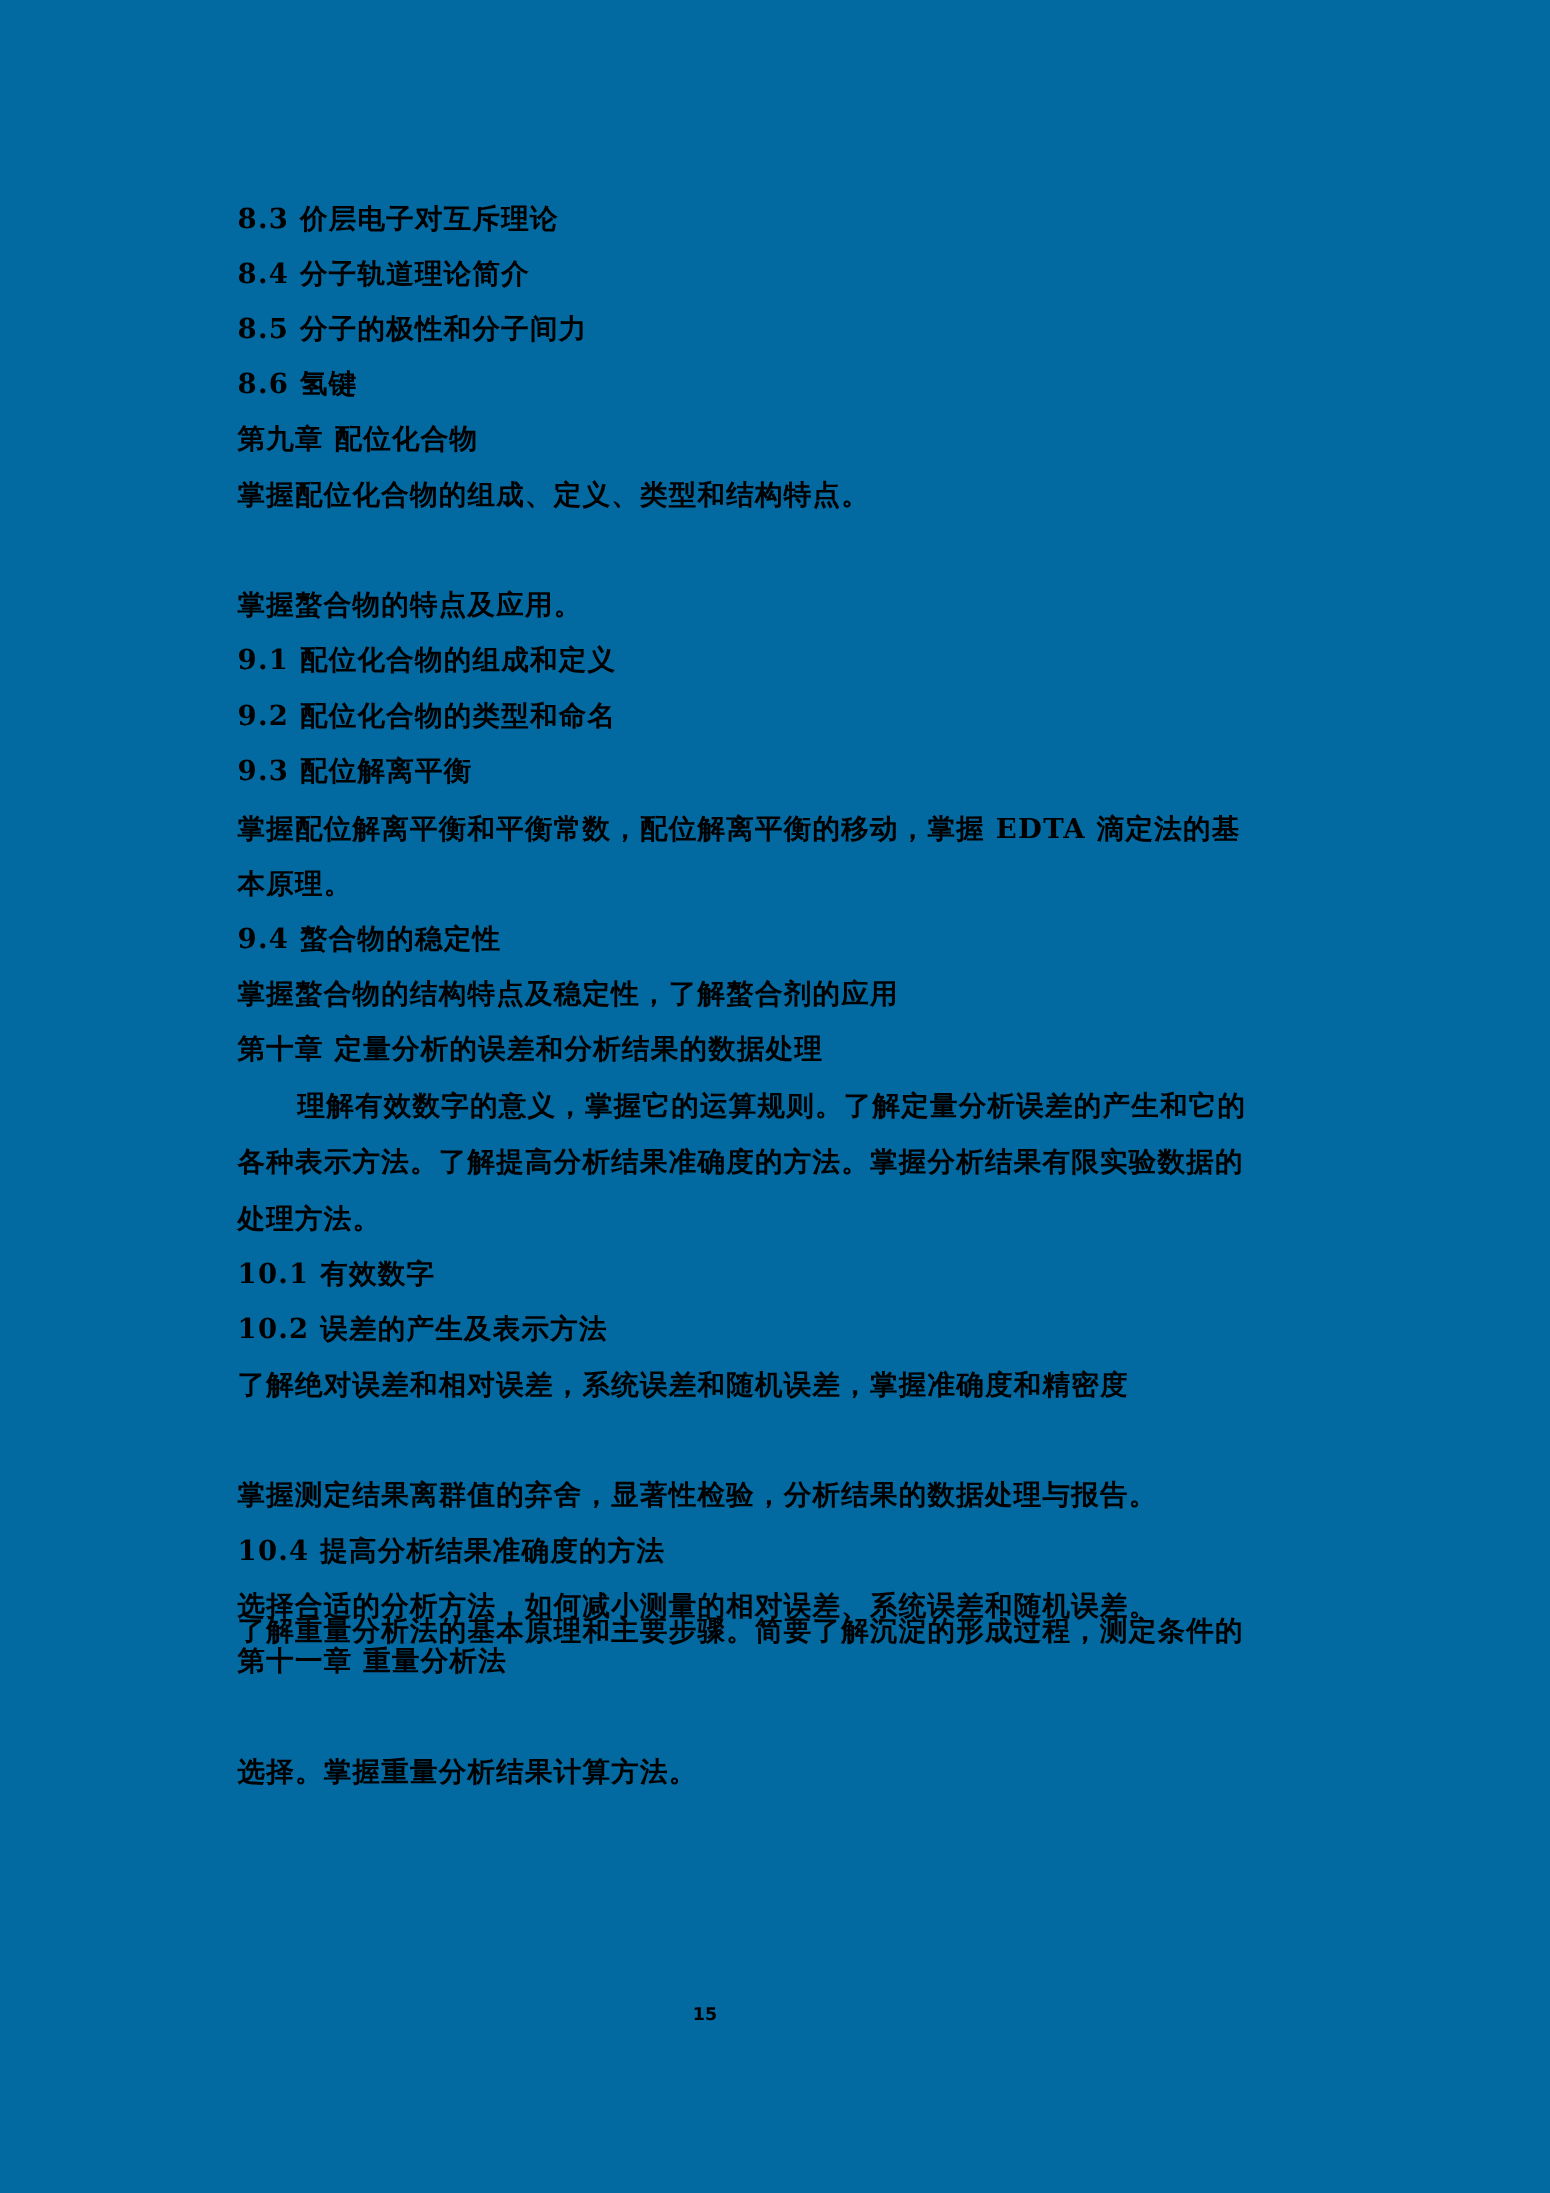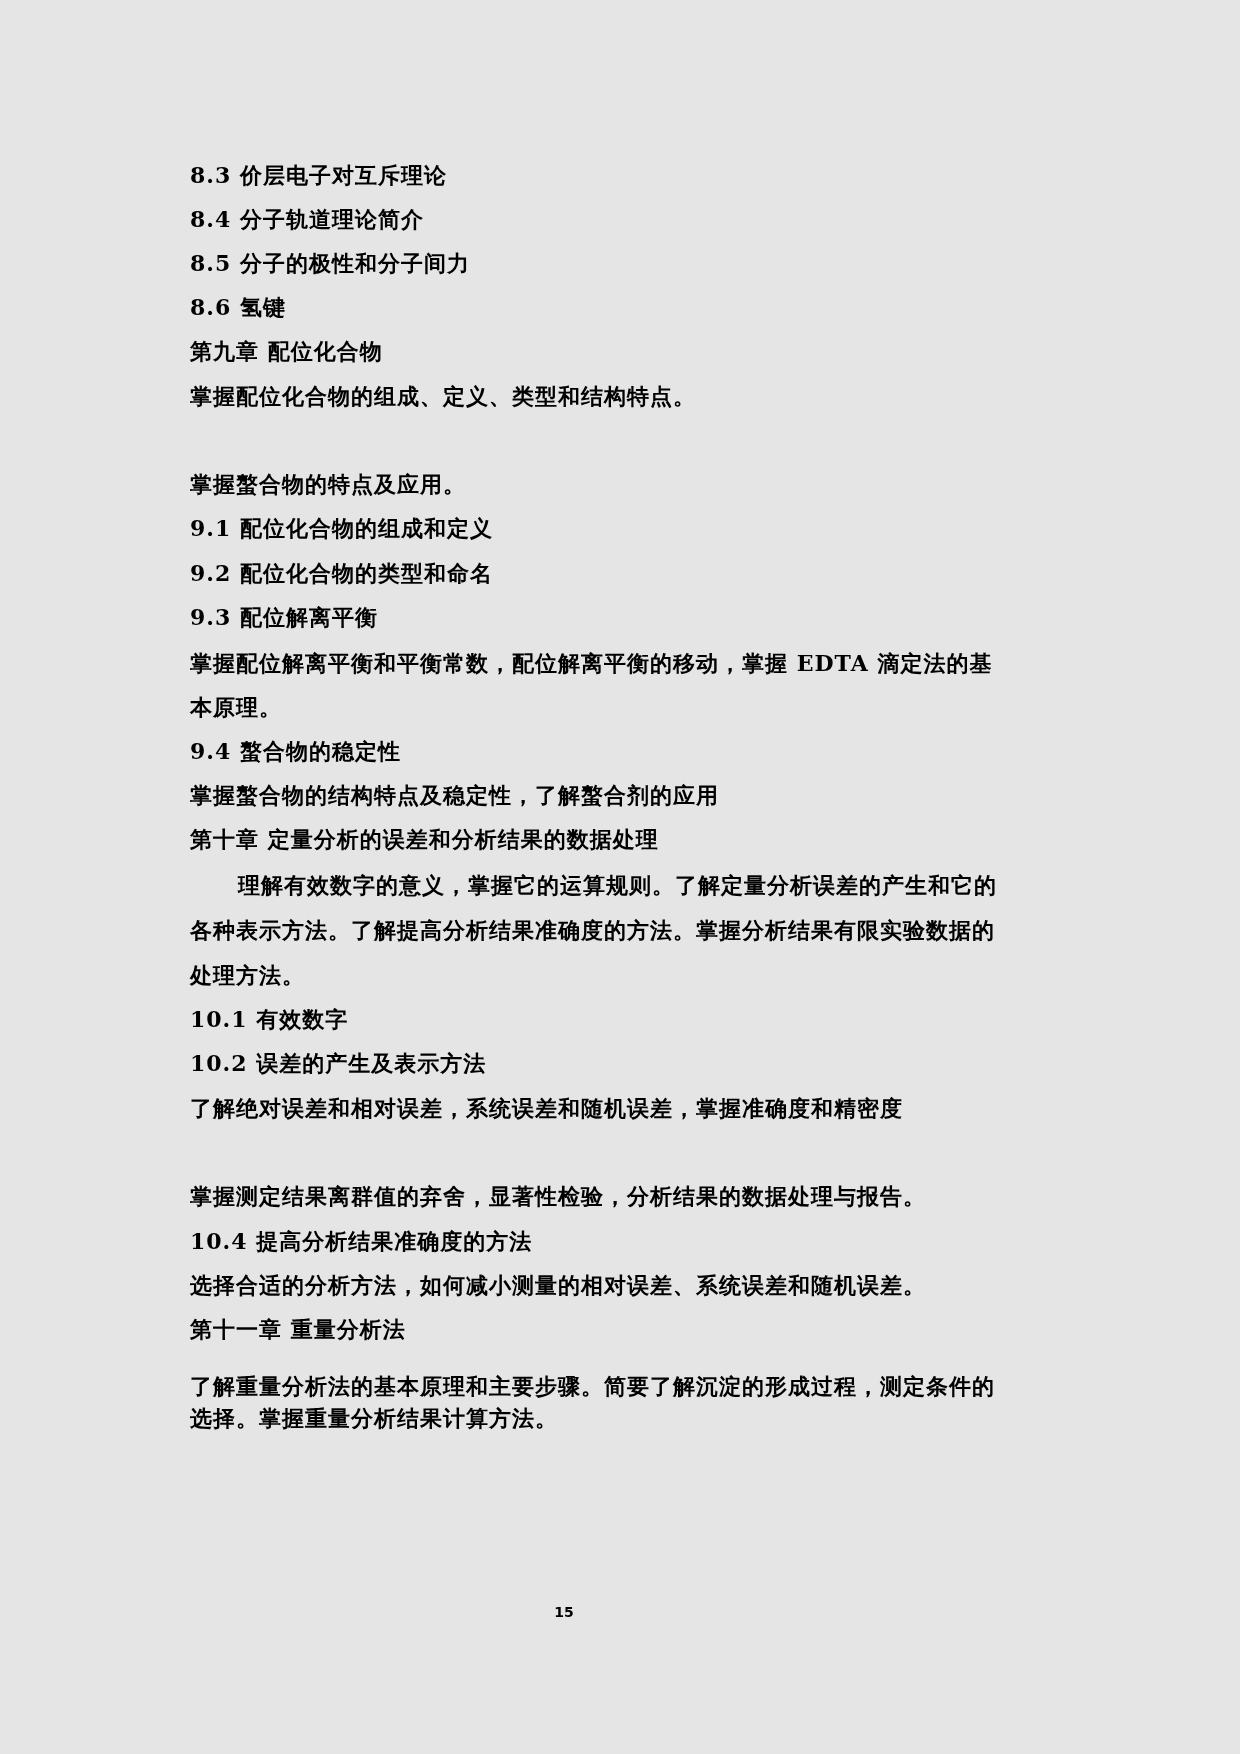--- a/index.html
+++ b/index.html
@@ -1,18 +1,18 @@
 <!DOCTYPE html>
 <html><head>
   <meta charset="utf-8">
   <style>
     html, body { margin: 0; padding: 0; background: #ffffff; }
     body { width: 1240px; height: 1754px; position: relative; overflow: hidden;
       font-family: "DejaVu Serif", "Liberation Serif", serif; color: #000; }
-    .page { position: absolute; left: 0; top: 0; width: 1240px; height: 1754px; background: #e5e5e5; }
+    .page { position: absolute; left: 0; top: 0; width: 1240px; height: 1754px; background: #0369a1; }
     .line { position: absolute; left: 190px; font-size: 22px; line-height: 30px; white-space: nowrap; font-weight: bold; letter-spacing: 1px; }
     .indent { left: 238px; }
     .pagenum { position: absolute; top: 1604px; left: 0; width: 1128px; text-align: center;
       font-family: "DejaVu Sans", "Liberation Sans", sans-serif; font-size: 14px; font-weight: bold; }
   </style>
 </head>
 <body>
 
 <div class="page">
   <div class="line" style="top:160px">8.3  价层电子对互斥理论</div>
@@ -33,17 +33,17 @@
   <div class="line" style="top:824px">第十章  定量分析的误差和分析结果的数据处理</div>
   <div class="line" style="top:915px">各种表示方法。了解提高分析结果准确度的方法。掌握分析结果有限实验数据的</div>
   <div class="line" style="top:960px">处理方法。</div>
   <div class="line" style="top:1004px">10.1  有效数字</div>
   <div class="line" style="top:1048px">10.2  误差的产生及表示方法</div>
   <div class="line" style="top:1093px">了解绝对误差和相对误差，系统误差和随机误差，掌握准确度和精密度</div>
   <div class="line" style="top:1181px">掌握测定结果离群值的弃舍，显著性检验，分析结果的数据处理与报告。</div>
   <div class="line" style="top:1226px">10.4  提高分析结果准确度的方法</div>
   <div class="line" style="top:1270px">选择合适的分析方法，如何减小测量的相对误差、系统误差和随机误差。</div>
   <div class="line" style="top:1314px">第十一章  重量分析法</div>
-  <div class="line" style="top:1371px">了解重量分析法的基本原理和主要步骤。简要了解沉淀的形成过程，测定条件的</div>
+  <div class="line" style="top:1290px">了解重量分析法的基本原理和主要步骤。简要了解沉淀的形成过程，测定条件的</div>
   <div class="line" style="top:1403px">选择。掌握重量分析结果计算方法。</div>
 
   <div class="pagenum">15</div>
 </div>
 
 </body></html>

